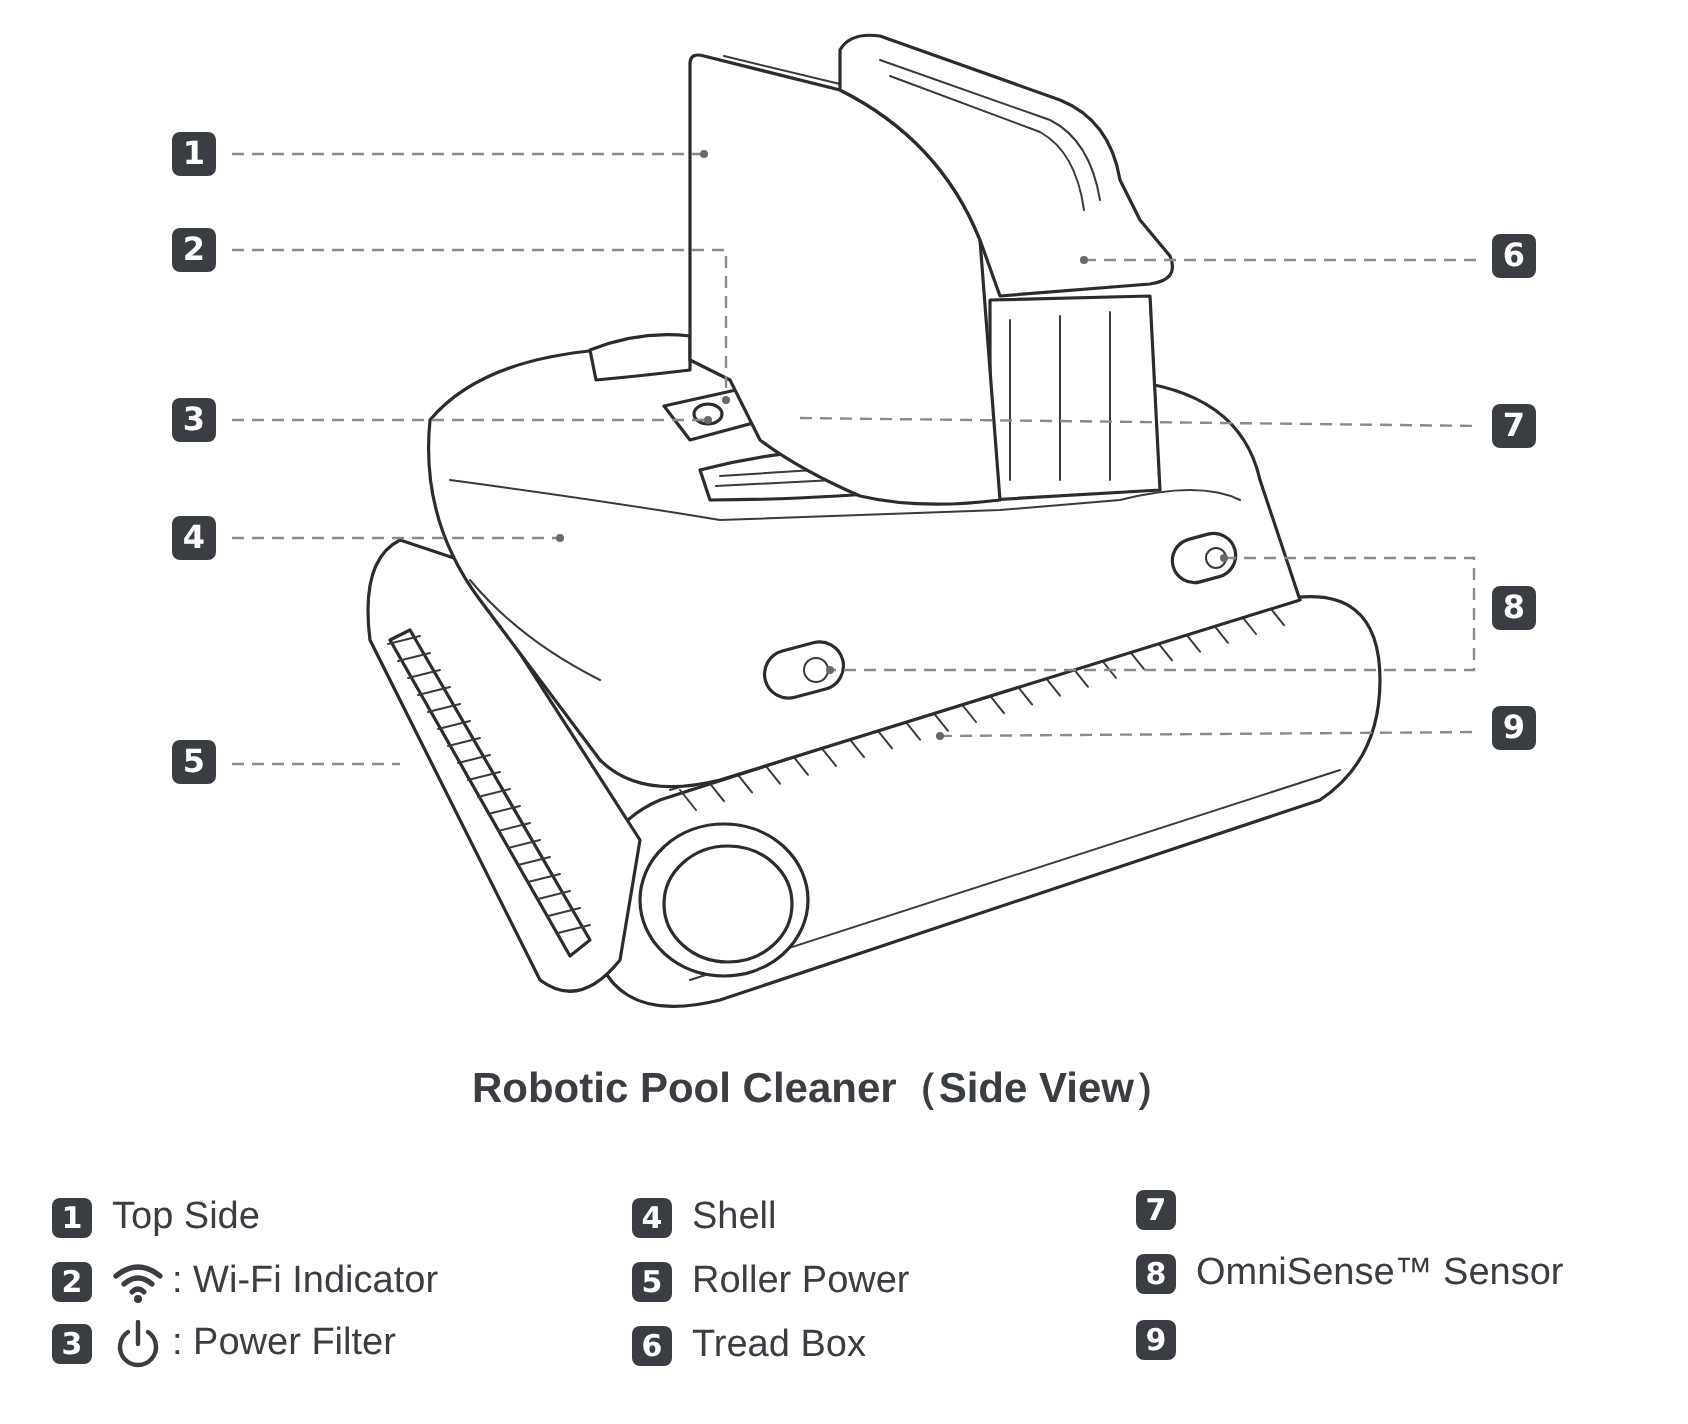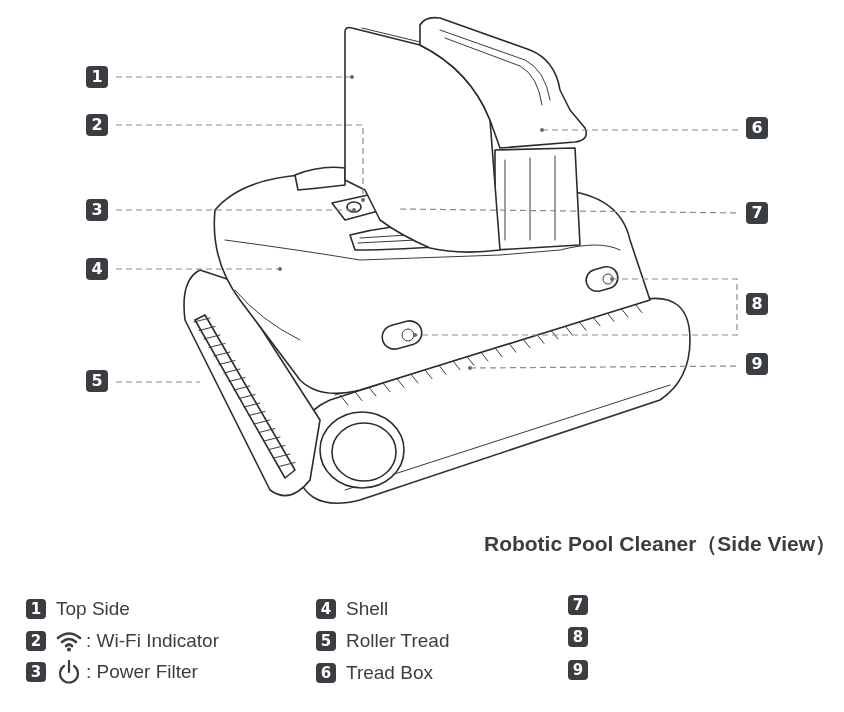--- a/index.html
+++ b/index.html
@@ -3,21 +3,21 @@
 <meta charset="utf-8">
 <style>
   html,body{margin:0;padding:0;background:#ffffff;}
   body{width:844px;height:712px;position:relative;overflow:hidden;font-family:"Liberation Sans","DejaVu Sans",sans-serif;color:#3a3d42;}
   #diagram{position:absolute;left:0;top:0;width:844px;height:520px;}
   .badge{position:absolute;width:22px;height:22px;border-radius:4px;background:#3a3d42;color:#fff;font-size:16px;font-weight:bold;line-height:22px;text-align:center;font-family:"DejaVu Sans",sans-serif;}
   .leader{stroke:#8a8a8a;stroke-width:1.2;stroke-dasharray:6 4;fill:none;}
   .dot{fill:#6a6a6a;}
   .ol{stroke:#2c2c2c;stroke-width:1.6;fill:#fff;stroke-linejoin:round;stroke-linecap:round;}
   .il{stroke:#3a3a3a;stroke-width:1;fill:none;stroke-linecap:round;}
-  #title{position:absolute;left:12px;width:824px;top:530px;text-align:right;font-size:21px;font-weight:bold;color:#3a3d42;}
+  #title{position:absolute;left:0;width:824px;top:530px;text-align:center;font-size:21px;font-weight:bold;color:#3a3d42;}
   .legend-item{position:absolute;height:24px;display:flex;align-items:center;font-size:19px;color:#3a3d42;white-space:nowrap;}
   .legend-item .lb{position:relative;width:20px;height:20px;border-radius:4px;background:#3a3d42;color:#fff;font-size:15px;font-weight:bold;line-height:20px;text-align:center;margin-right:10px;font-family:"DejaVu Sans",sans-serif;flex:none;}
   .legend-item svg{margin-right:4px;flex:none;}
 </style>
 </head>
 <body>
 
 <div id="diagram">
   <svg width="844" height="520" viewBox="0 0 844 520">
 
@@ -162,29 +162,30 @@
     </svg>
     <span>: Power Filter</span>
   </div>
 
   <div class="legend-item" style="left:316px;top:597px;">
     <span class="lb">4</span>
     <span>Shell</span>
   </div>
   <div class="legend-item" style="left:316px;top:629px;">
     <span class="lb">5</span>
-    <span>Roller Tread</span>
+    <span>Roller Power</span>
   </div>
   <div class="legend-item" style="left:316px;top:661px;">
     <span class="lb">6</span>
     <span>Tread Box</span>
   </div>
 
   <div class="legend-item" style="left:568px;top:593px;">
     <span class="lb">7</span>
   </div>
   <div class="legend-item" style="left:568px;top:625px;">
     <span class="lb">8</span>
+    <span>OmniSense™ Sensor</span>
   </div>
   <div class="legend-item" style="left:568px;top:658px;">
     <span class="lb">9</span>
   </div>
 </div>
 
 </body></html>

